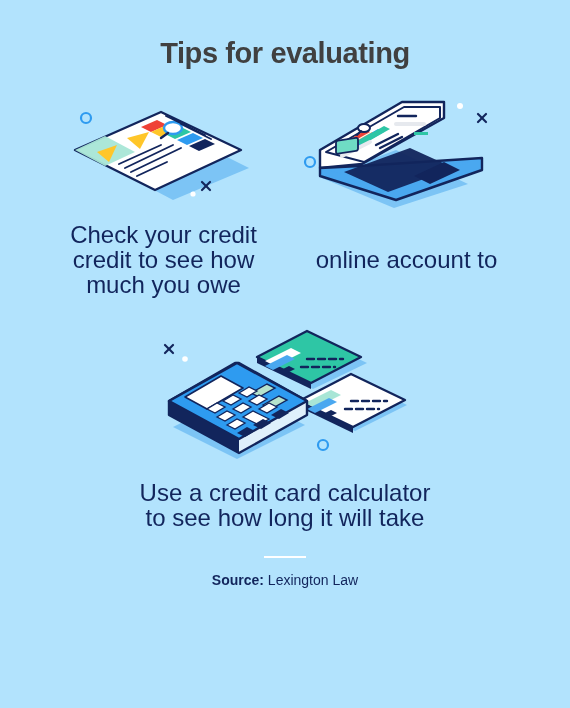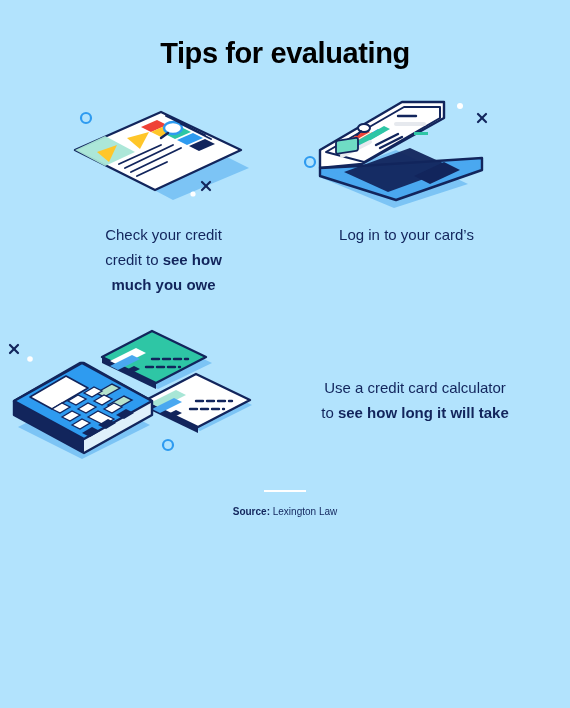--- a/index.html
+++ b/index.html
@@ -21,21 +21,21 @@
     background: #b2e3fd;
     box-sizing: border-box;
   }
 
   
   .title-block {
     text-align: center;
     padding-top: 36px;
   }
   .title-line {
-    color: #000000;
+    color: #404040;
     font-size: 29px;
     font-weight: bold;
     letter-spacing: -0.4px;
     line-height: 34px;
     display: block;
   }
 
   
   .tips-row {
     display: flex;
@@ -49,32 +49,33 @@
     flex-direction: column;
     align-items: center;
   }
   .tip-art {
     width: 230px;
     height: 120px;
     position: relative;
   }
   .tip-caption {
     color: #12255c;
-    font-size: 15px;
+    font-size: 24px;
     line-height: 25px;
     text-align: center;
     margin-top: 14px;
     padding: 0 6px;
     box-sizing: border-box;
   }
-  .tip-caption b { font-weight: bold; }
+  .tip-caption b { font-weight: normal; }
 
   
   .tip-wide {
     display: flex;
+    flex-direction: column;
     align-items: center;
     margin-top: 22px;
   }
   .tip-wide .tip-art {
     width: 260px;
     height: 145px;
   }
   .tip-wide .tip-caption {
     width: 330px;
     margin-top: 16px;
@@ -86,21 +87,21 @@
     text-align: center;
   }
   .footer-rule {
     width: 42px;
     height: 2px;
     background: #ffffff;
     margin: 0 auto 14px auto;
   }
   .footer-text {
     color: #12255c;
-    font-size: 10px;
+    font-size: 14px;
   }
   .footer-text b { font-weight: bold; }
 
   svg { display: block; overflow: visible; }
 </style>
 </head>
 <body>
 
 <div class="infographic">
 
@@ -194,22 +195,22 @@
 
           <circle cx="18" cy="74" r="5" fill="none" stroke="#2e9bf0" stroke-width="2.2"></circle>
           <circle cx="168" cy="18" r="3" fill="#ffffff"></circle>
           <g stroke="#12255c" stroke-width="2.2" stroke-linecap="round">
             <line x1="186" y1="26" x2="194" y2="34"></line>
             <line x1="194" y1="26" x2="186" y2="34"></line>
           </g>
         </svg>
       </div>
       <div class="tip-caption">
-        <span>Log in to your card’s</span><br>
         <br>
+        <span>online account to</span><br>
       </div>
     </div>
 
   </div>
 
   <div class="tip-wide">
     <div class="tip-art">
       <svg width="260" height="145" viewBox="0 0 260 145">
 
         <polygon points="18,108 86,74 150,106 82,140" fill="#7cc4f5"></polygon>

